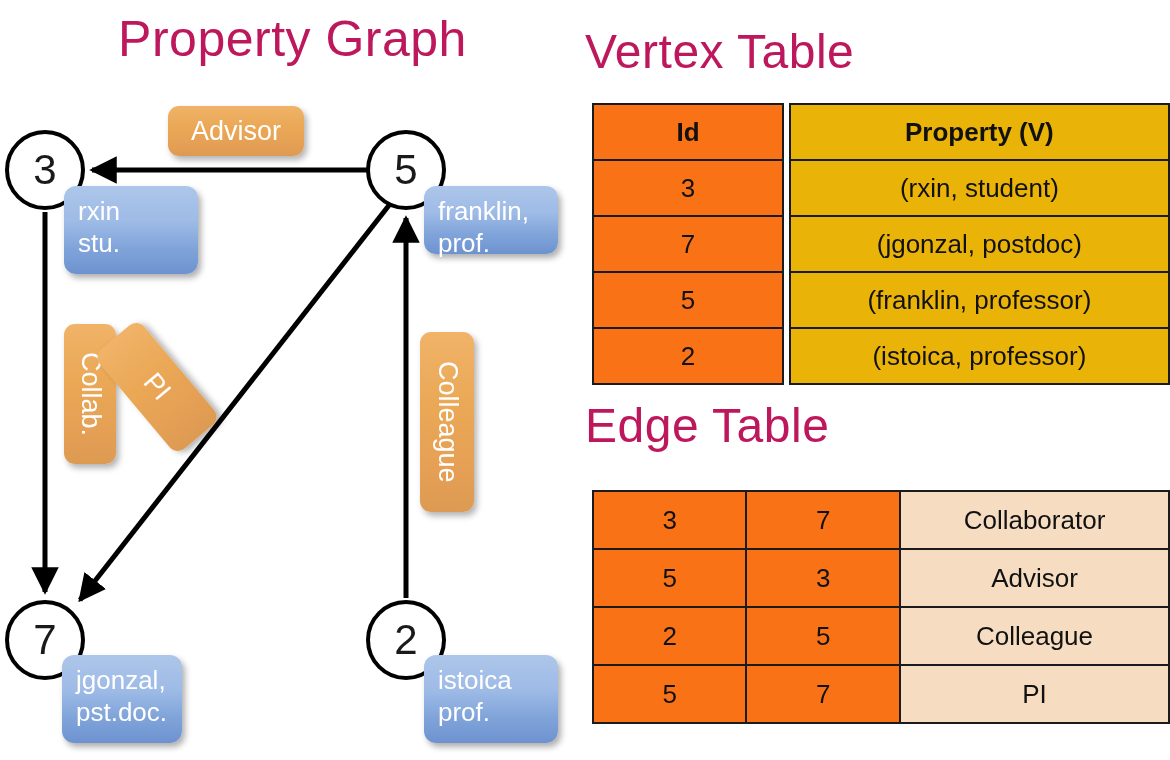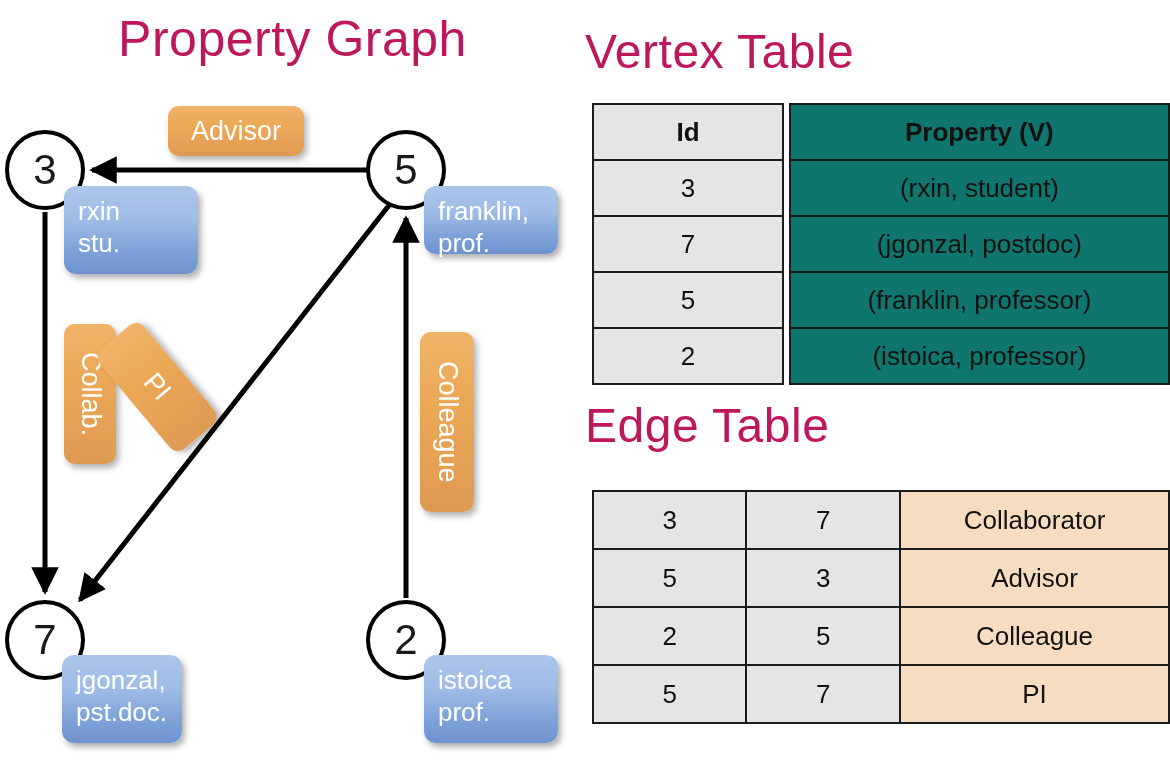--- a/index.html
+++ b/index.html
@@ -41,26 +41,26 @@
         font-size:27px;box-sizing:border-box;}
   #ebox-advisor{left:168px;top:106px;width:136px;height:50px;}
   #ebox-collab{left:64px;top:324px;width:52px;height:140px;}
   #ebox-colleague{left:420px;top:332px;width:54px;height:180px;}
   #ebox-pi{left:128px;top:322px;width:58px;height:130px;transform:rotate(-40deg);}
   .vtext{writing-mode:vertical-rl;text-orientation:mixed;}
 
   
   .tbl{position:absolute;border-collapse:collapse;}
   .tbl td{border:2px solid #1b1b1b;text-align:center;color:#111;
-          font-size:26px;padding:4px 6px;background:#e5e5e5;}
+          font-size:26px;padding:4px 6px;background:#f97316;}
   .tbl td.hdr{font-weight:bold;}
 
   #vertex-table{left:592px;top:103px;}
   #vertex-table td.c-id{width:182px;height:46px;}
-  #vertex-table td.c-prop{width:375px;height:46px;background:#0f766e;}
+  #vertex-table td.c-prop{width:375px;height:46px;background:#eab308;}
 
   #edge-table{left:592px;top:490px;}
   #edge-table td.c-src,#edge-table td.c-dst{width:145px;height:48px;}
   #edge-table td.c-eprop{width:260px;height:48px;background:#f6ddc1;}
   .gap-col{width:5px;border:none !important;background:#fff !important;padding:0 !important;}
 </style>
 </head>
 <body>
 
 <div class="title" id="title-property-graph">Property Graph</div>

